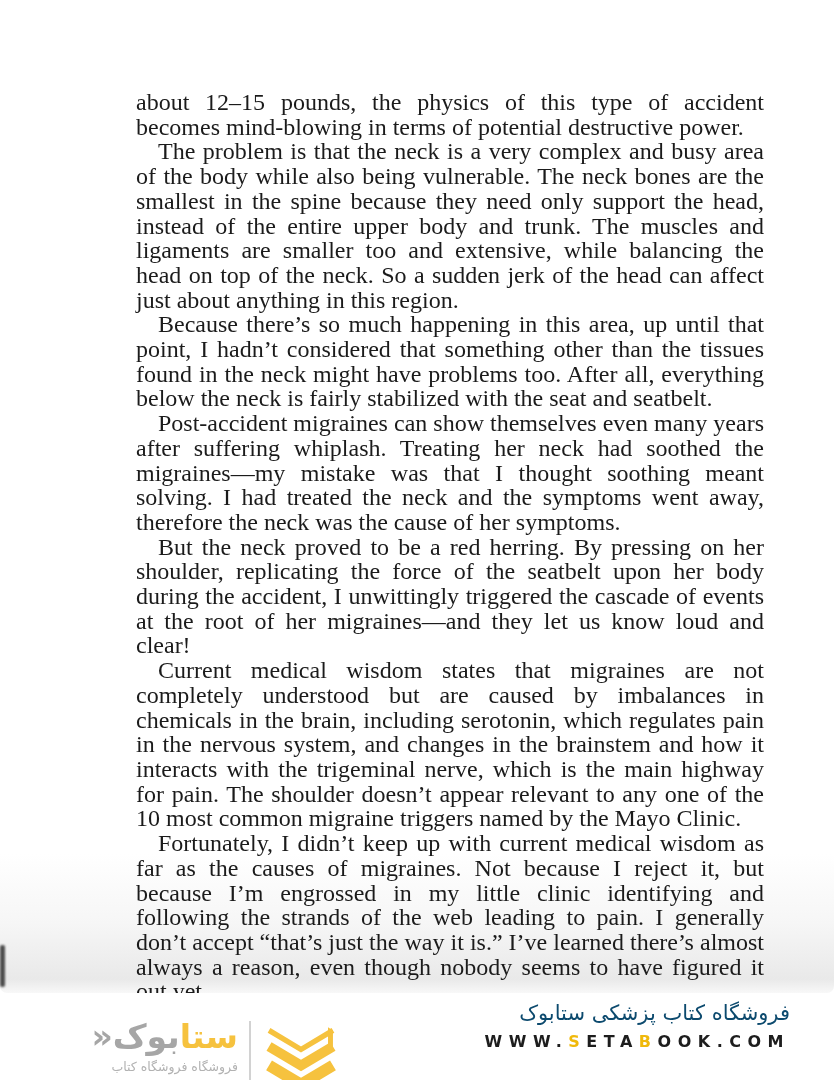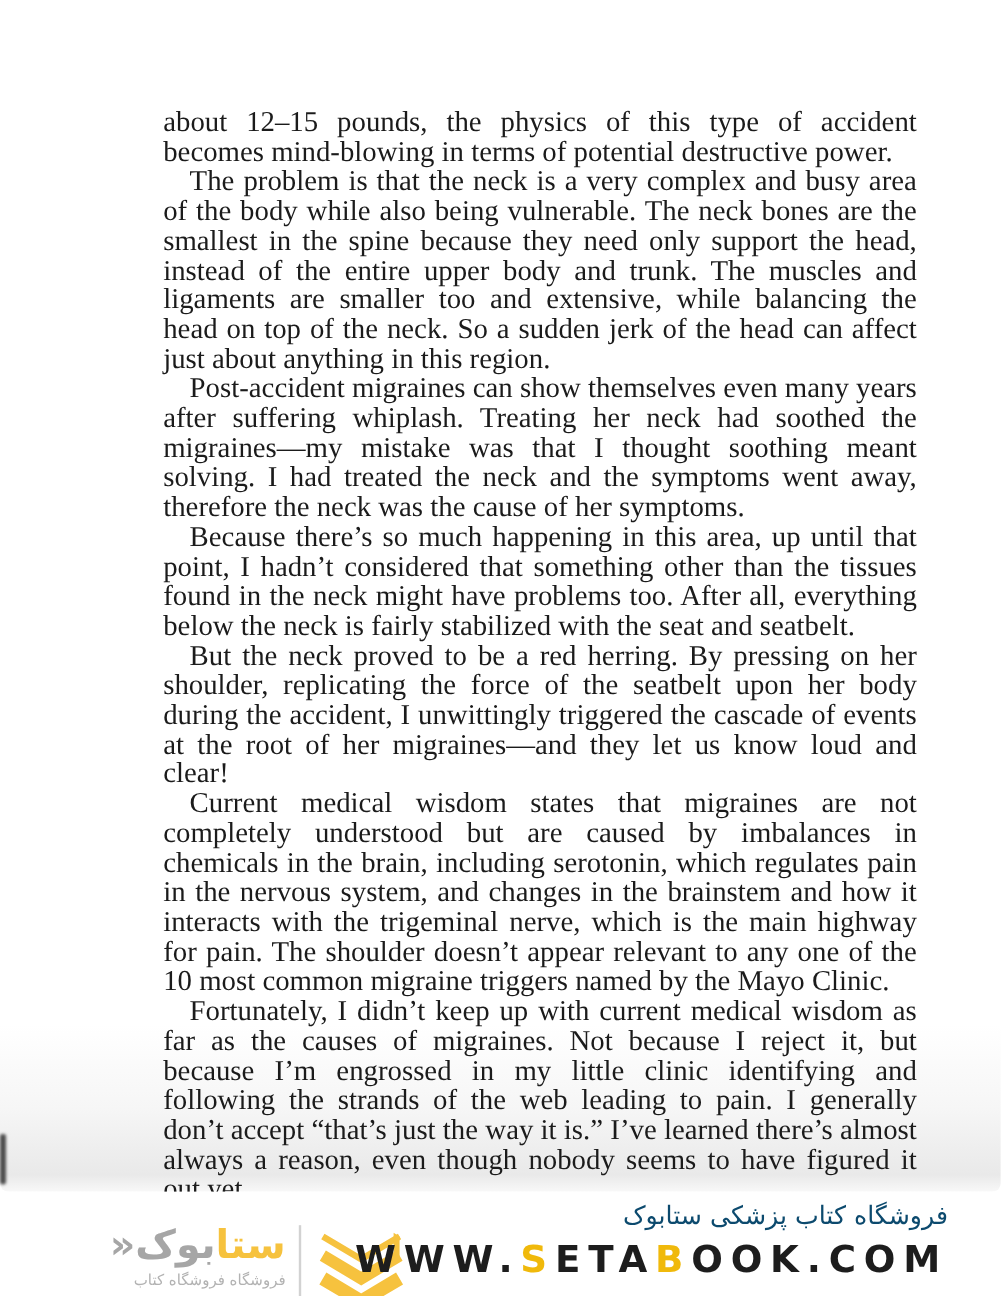--- a/index.html
+++ b/index.html
@@ -116,43 +116,43 @@
     text-align: right;
   }
   .store-title {
     direction: rtl;
     font-size: 21px;
     color: #0c4a6e;
     white-space: nowrap;
   }
   .store-url {
     margin-top: 7px;
-    font-size: 31px;
+    font-size: 16px;
     font-weight: bold;
     letter-spacing: 6.5px;
     color: #1d1d1d;
     white-space: nowrap;
   }
   .url-accent { color: var(--brand-yellow-strong); }
 
   :root {
     --brand-yellow: #F6C23E;
     --brand-yellow-strong: #F0B90B;
     --brand-gray: #A6A6A6;
   }
 </style>
 </head>
 <body>
 
 <div class="scan">
   <div class="text-block">
       <p>about 12–15 pounds, the physics of this type of accident becomes mind-blowing in terms of potential destructive power.</p>
       <p class="indent">The problem is that the neck is a very complex and busy area of the body while also being vulnerable. The neck bones are the smallest in the spine because they need only support the head, instead of the entire upper body and trunk. The muscles and ligaments are smaller too and extensive, while balancing the head on top of the neck. So a sudden jerk of the head can affect just about anything in this region.</p>
+      <p class="indent">Because there’s so much happening in this area, up until that point, I hadn’t considered that something other than the tissues found in the neck might have problems too. After all, everything below the neck is fairly stabilized with the seat and seatbelt.</p>
       <p class="indent">Post-accident migraines can show themselves even many years after suffering whiplash. Treating her neck had soothed the migraines—my mistake was that I thought soothing meant solving. I had treated the neck and the symptoms went away, therefore the neck was the cause of her symptoms.</p>
-      <p class="indent">Because there’s so much happening in this area, up until that point, I hadn’t considered that something other than the tissues found in the neck might have problems too. After all, everything below the neck is fairly stabilized with the seat and seatbelt.</p>
       <p class="indent">But the neck proved to be a red herring. By pressing on her shoulder, replicating the force of the seatbelt upon her body during the accident, I unwittingly triggered the cascade of events at the root of her migraines—and they let us know loud and clear!</p>
       <p class="indent">Current medical wisdom states that migraines are not completely understood but are caused by imbalances in chemicals in the brain, including serotonin, which regulates pain in the nervous system, and changes in the brainstem and how it interacts with the trigeminal nerve, which is the main highway for pain. The shoulder doesn’t appear relevant to any one of the 10 most common migraine triggers named by the Mayo Clinic.</p>
       <p class="indent">Fortunately, I didn’t keep up with current medical wisdom as far as the causes of migraines. Not because I reject it, but because I’m engrossed in my little clinic identifying and following the strands of the web leading to pain. I generally don’t accept “that’s just the way it is.” I’ve learned there’s almost always a reason, even though nobody seems to have figured it out yet.</p>
     </div>
   <div class="scan-sliver"></div>
 </div>
 
 <div class="footer">
 
   <div class="brand">

